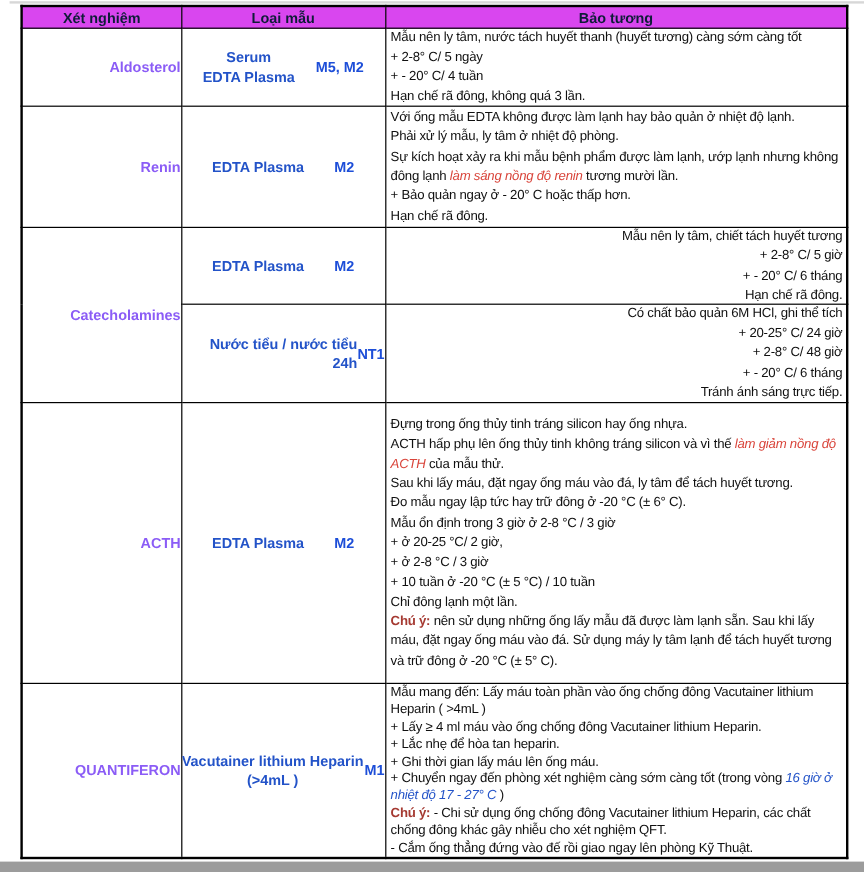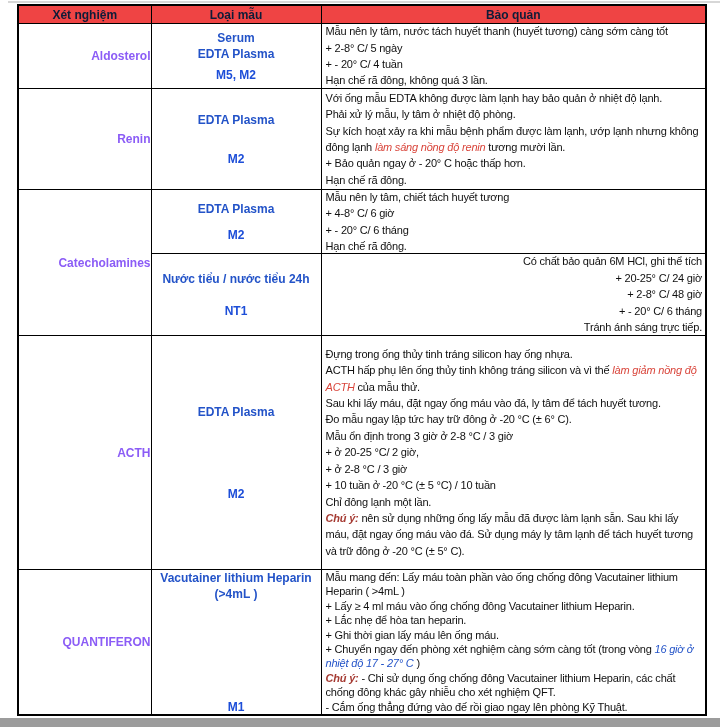--- a/index.html
+++ b/index.html
@@ -9,63 +9,63 @@
   }
   .top-edge{position:absolute;top:1px;left:8px;right:0;height:2px;background:#d7d7d7;}
   .bottom-edge{position:absolute;top:718px;left:0;width:720px;height:9px;background:#9c9c9c;}
 
   table.tbl{
     position:absolute;left:17px;top:4px;width:690px;
     border-collapse:collapse;table-layout:fixed;
     border:2px solid #000;
   }
   .tbl th{
-    background:#ef4444;color:#0e1c38;
+    background:#d946ef;color:#0e1c38;
     font-size:12px;font-weight:bold;
     height:15px;padding:1px 0;border:1px solid #000;text-align:center;
   }
   .tbl td{border:1px solid #000;padding:0;vertical-align:middle;}
 
   .test-cell{text-align:right;font-weight:bold;font-size:12px;color:#8b5cf6;}
 
   .box{overflow:hidden;}
-  .sample-box{display:flex;flex-direction:column;justify-content:space-evenly;align-items:center;text-align:center;}
+  .sample-box{display:flex;flex-direction:row;justify-content:space-evenly;align-items:center;text-align:center;}
   .sample-name{color:#2353c8;font-weight:bold;font-size:12px;line-height:16px;}
   .sample-code{font-weight:bold;font-size:12px;color:#1d4ed8;}
 
   .store-box{display:flex;flex-direction:column;justify-content:center;padding:0 3px 0 4px;}
   .line{font-size:11px;line-height:16.4px;letter-spacing:-0.2px;color:#101010;}
   .seg-r{color:#d9443a;font-style:italic;}
   .seg-b{color:#2353c8;font-style:italic;}
-  .seg-n{color:#a53a32;font-style:italic;font-weight:bold;}
+  .seg-n{color:#a53a32;font-weight:bold;}
 
   .tr0 .box{height:64px;}
   .tr1 .box{height:100px;}
-  .tr2 .box{height:63px;}
+  .tr2 .box{height:63px;text-align:right;}
   .tr3 .box{height:81px;text-align:right;}
   .tr4 .box{height:233px;}
   .tr5 .box{height:144px;justify-content:space-between;}
   .tr5 .line{line-height:14.4px;}
 </style>
 </head>
 <body>
 
 <div class="top-edge"></div>
 
 <table class="tbl">
   <colgroup>
     <col style="width:133px">
     <col style="width:170px">
     <col style="width:385px">
   </colgroup>
   <thead>
     <tr>
       <th>Xét nghiệm</th>
       <th>Loại mẫu</th>
-      <th>Bảo quản</th>
+      <th>Bảo tương</th>
     </tr>
   </thead>
   <tbody>
       <tr class="tr0">
         <td class="test-cell" rowspan="1">Aldosterol</td>
         <td>
           <div class="box sample-box">
             <div>
               <div class="sample-name">Serum</div>
               <div class="sample-name">EDTA Plasma</div>
@@ -108,21 +108,21 @@
           <div class="box sample-box">
             <div>
               <div class="sample-name">EDTA Plasma</div>
             </div>
             <div class="sample-code">M2</div>
           </div>
         </td>
         <td>
           <div class="box store-box">
             <div class="line"><span>Mẫu nên ly tâm, chiết tách huyết tương</span></div>
-            <div class="line"><span>+ 4-8° C/ 6 giờ</span></div>
+            <div class="line"><span>+ 2-8° C/ 5 giờ</span></div>
             <div class="line"><span>+ - 20° C/  6 tháng</span></div>
             <div class="line"><span>Hạn chế rã đông.</span></div>
           </div>
         </td>
       </tr>
       <tr class="tr3">
         <td>
           <div class="box sample-box">
             <div>
               <div class="sample-name">Nước tiểu / nước tiểu 24h</div>

